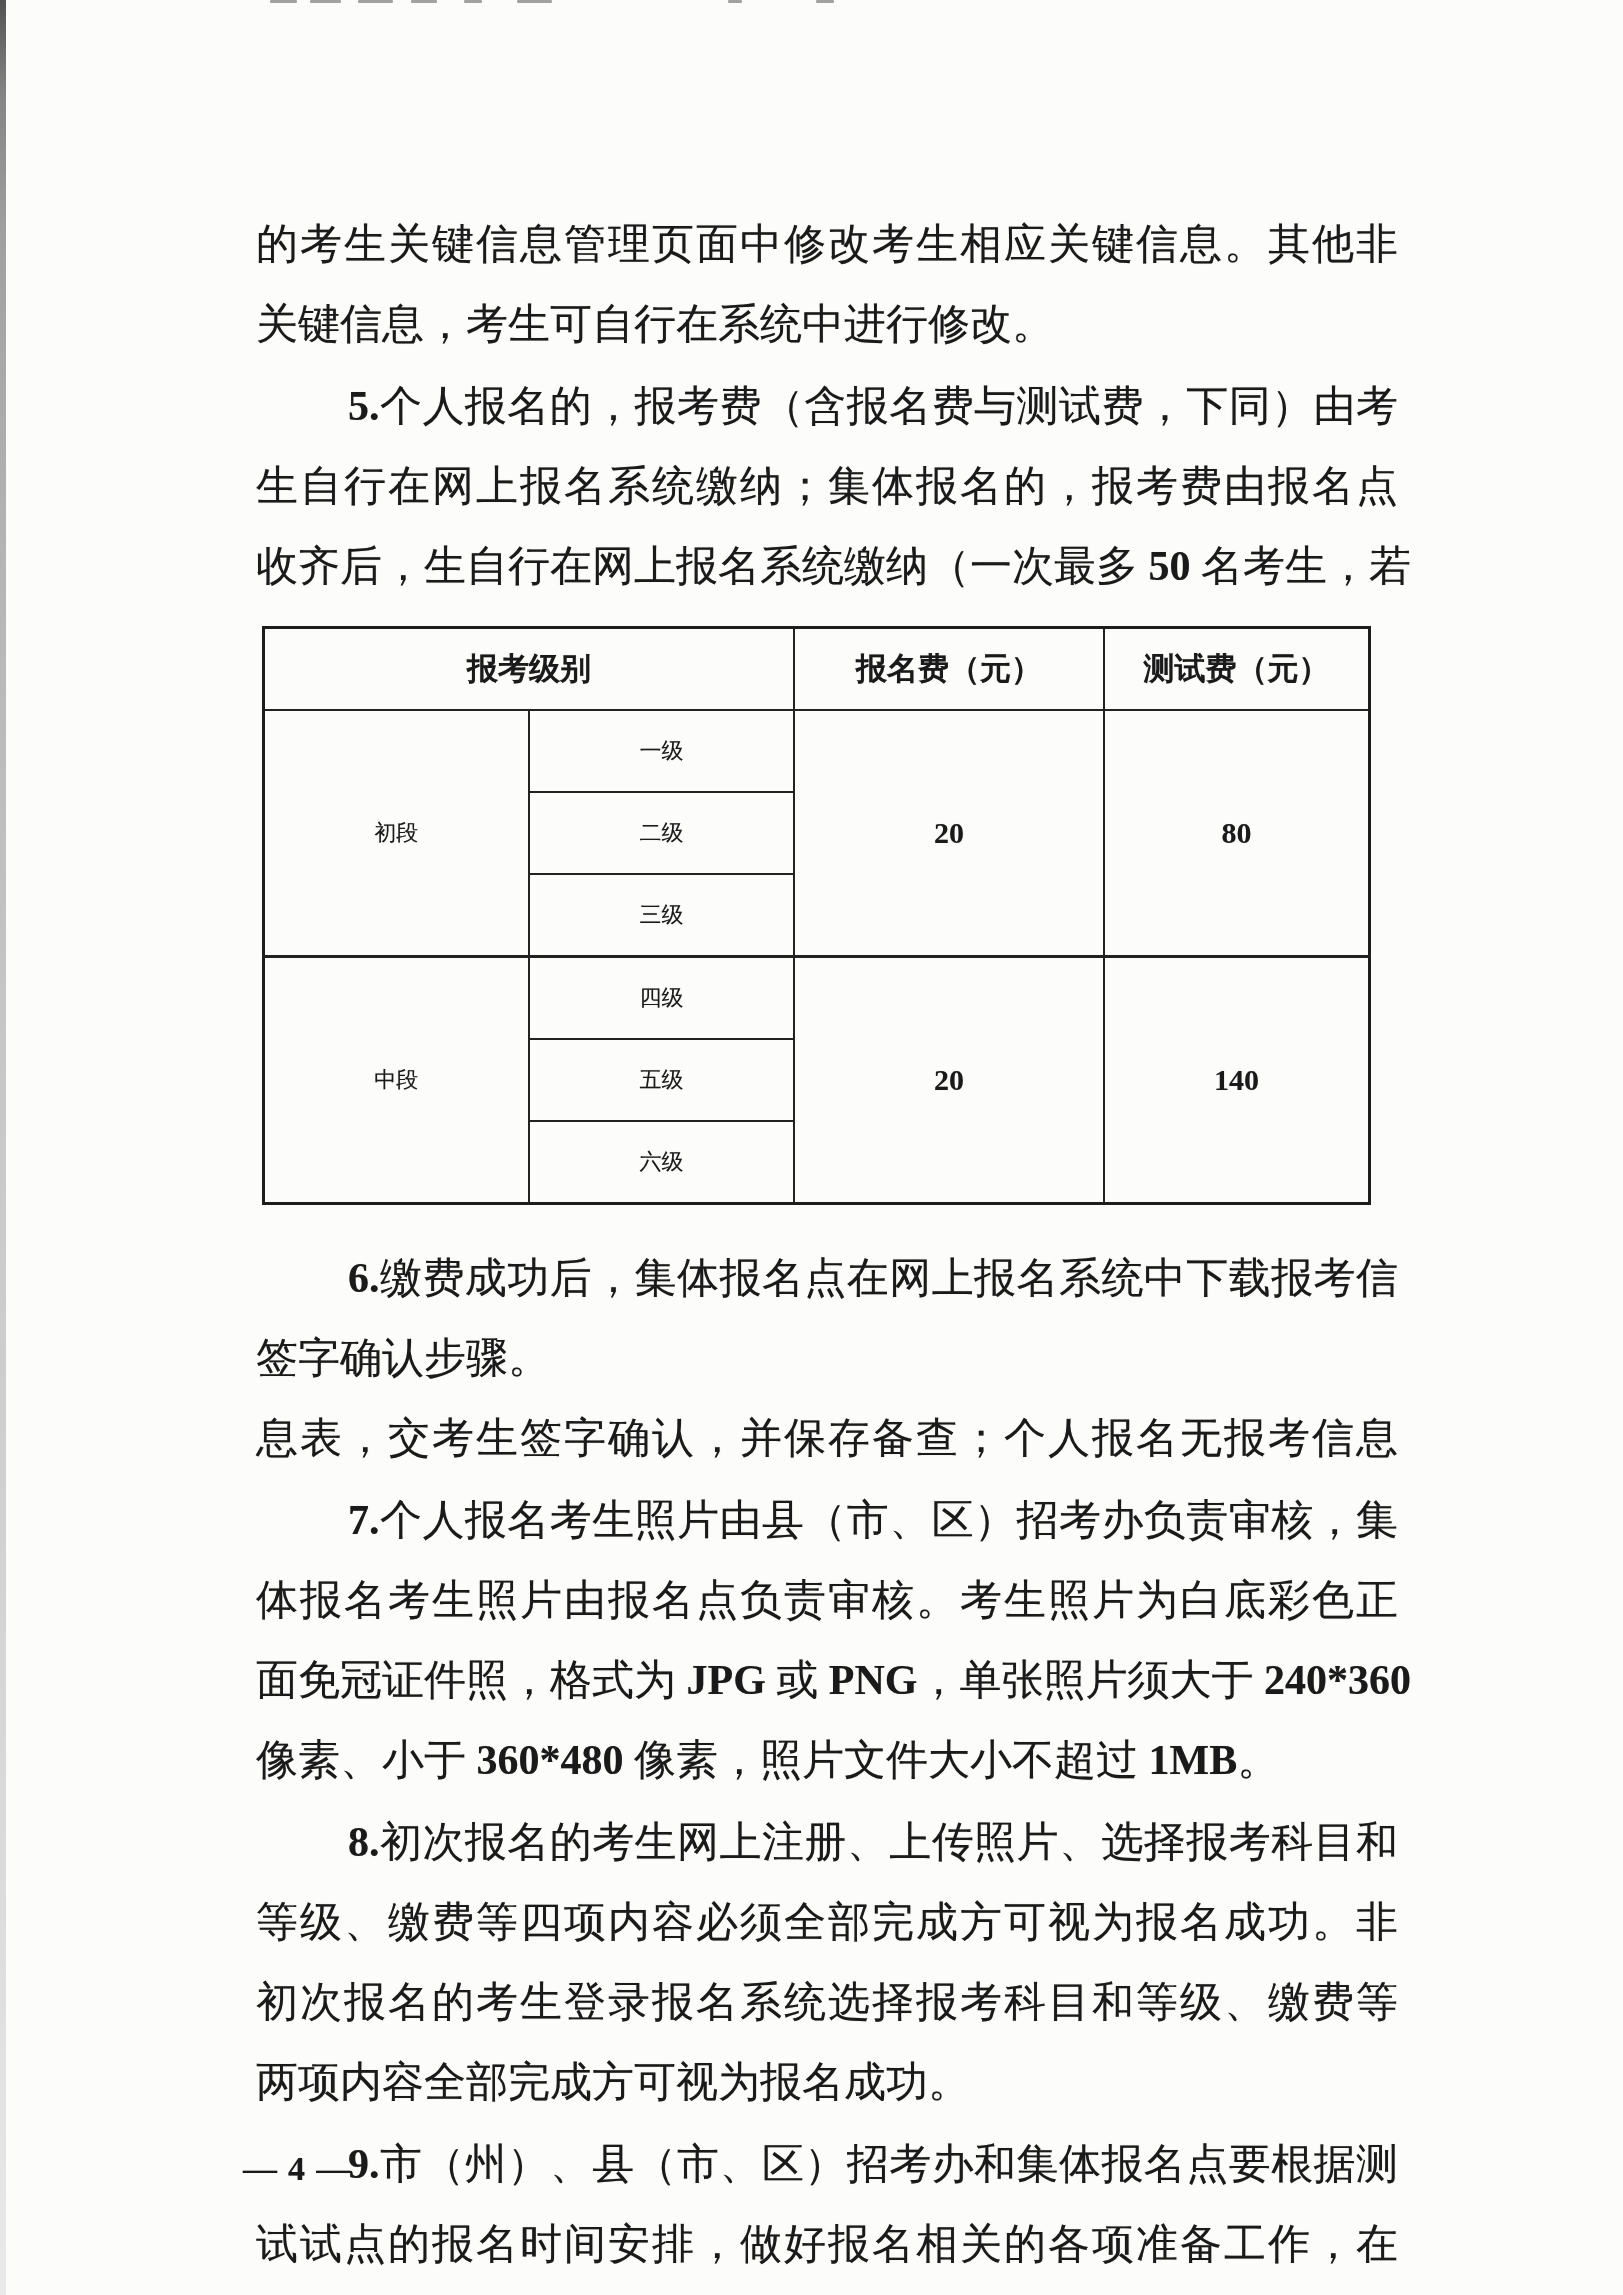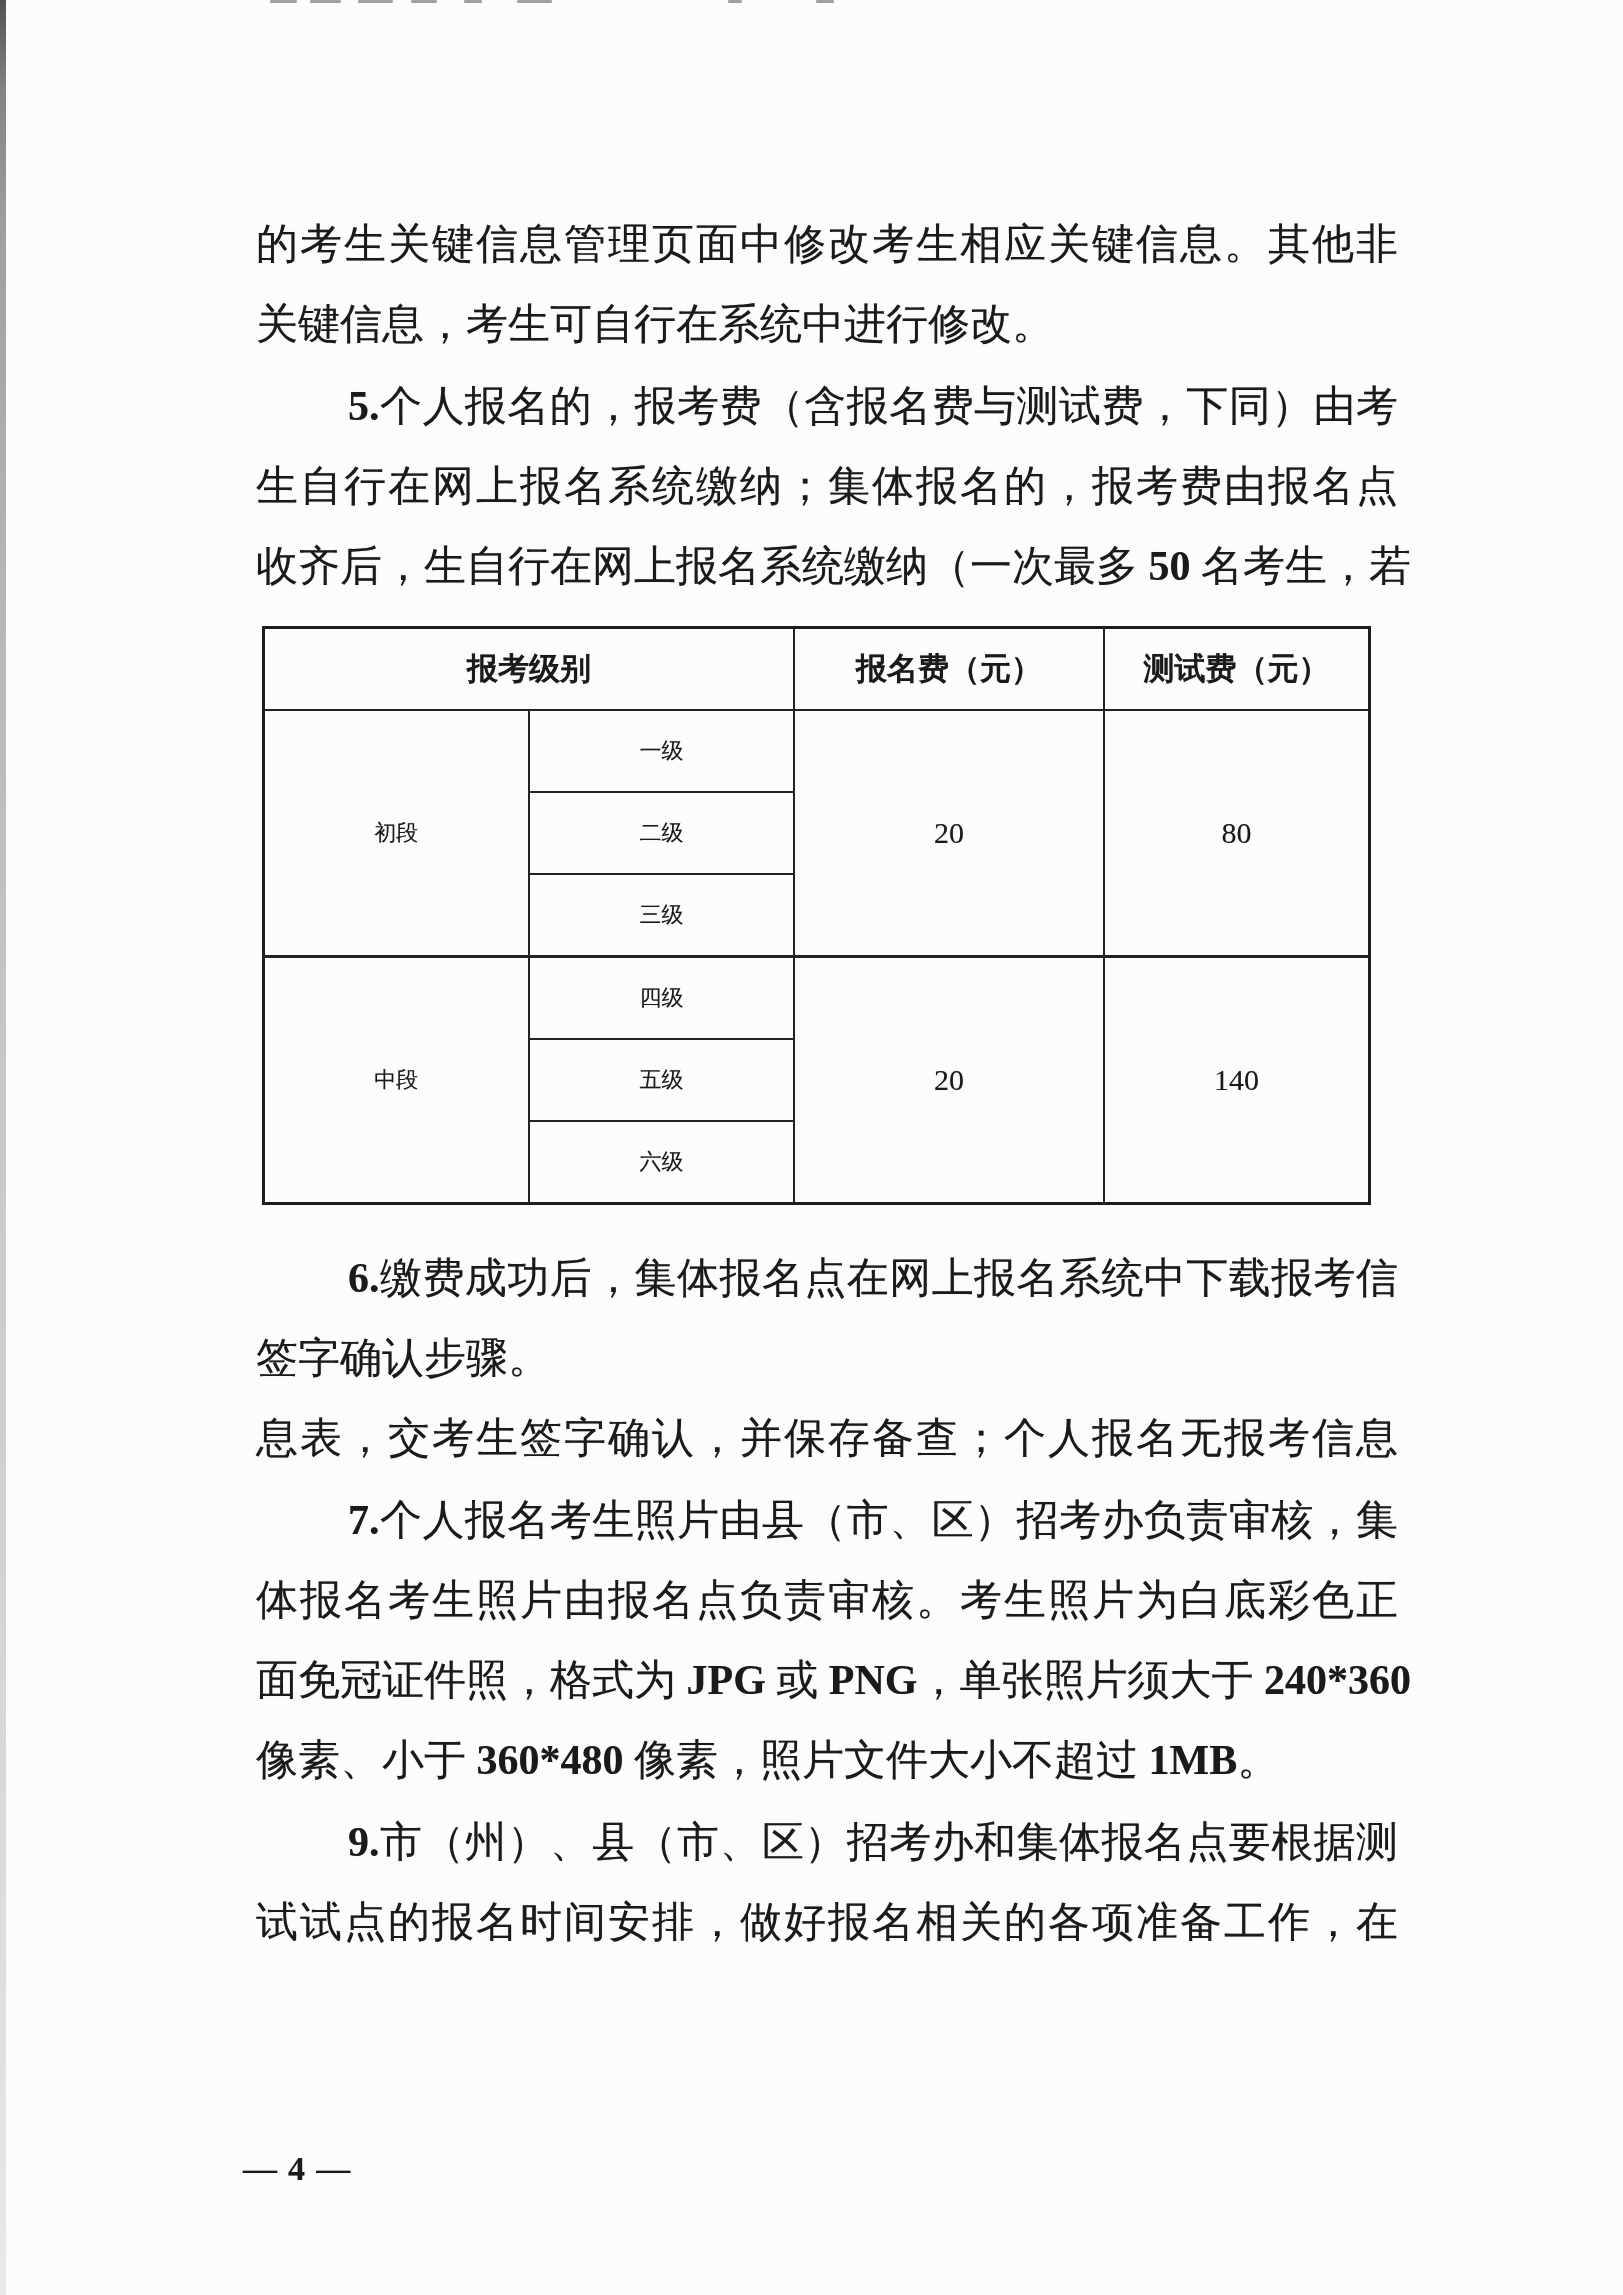--- a/index.html
+++ b/index.html
@@ -79,21 +79,21 @@
   .fee-table { border: 3.3px solid #1d1d1d; }
   .fee-table th {
     height: 38px;
     font-weight: 700;
     border-bottom-width: 2.6px;
     font-size: 31px;
     text-align: center;
   }
   .fee-table td { height: 40px; font-size: 22px; }
   .fee-table td.val {
-    font-weight: normal;
+    font-weight: bold;
     font-size: 30px;
     font-family: "Liberation Serif", "DejaVu Serif", serif;
   }
   .fee-table tr.group-start td { border-top-width: 3.3px; }
   
   .page-num {
     position: absolute;
     left: 243px;
     top: 2150px;
     font-size: 34px;
@@ -179,20 +179,26 @@
           <div class="tline last"><span>签字确认步骤。</span></div>
           <div class="tline"><span>息表，交考生签字确认，并保存备查；个人报名无报考信息</span></div>
         </div>
         <div class="para">
           <div class="tline first"><span class="b">7.</span><span>个人报名考生照片由县（市、区）招考办负责审核，集</span></div>
           <div class="tline"><span>体报名考生照片由报名点负责审核。考生照片为白底彩色正</span></div>
           <div class="tline"><span>面免冠证件照，格式为 </span><span class="b">JPG</span><span> 或 </span><span class="b">PNG</span><span>，单张照片须大于 </span><span class="b">240*360</span></div>
           <div class="tline last"><span>像素、小于 </span><span class="b">360*480</span><span> 像素，照片文件大小不超过 </span><span class="b">1MB</span><span>。</span></div>
         </div>
         <div class="para">
+          <div class="tline first"><span class="b">8.</span><span>初次报名的考生网上注册、上传照片、选择报考科目和</span></div>
+          <div class="tline"><span>等级、缴费等四项内容必须全部完成方可视为报名成功。非</span></div>
+          <div class="tline"><span>初次报名的考生登录报名系统选择报考科目和等级、缴费等</span></div>
+          <div class="tline last"><span>两项内容全部完成方可视为报名成功。</span></div>
+        </div>
+        <div class="para">
           <div class="tline first"><span class="b">9.</span><span>市（州）、县（市、区）招考办和集体报名点要根据测</span></div>
           <div class="tline"><span>试试点的报名时间安排，做好报名相关的各项准备工作，在</span></div>
         </div>
       </div>
 
   </div>
 
   <div class="page-num">— 4 —</div>
 
 </div>

